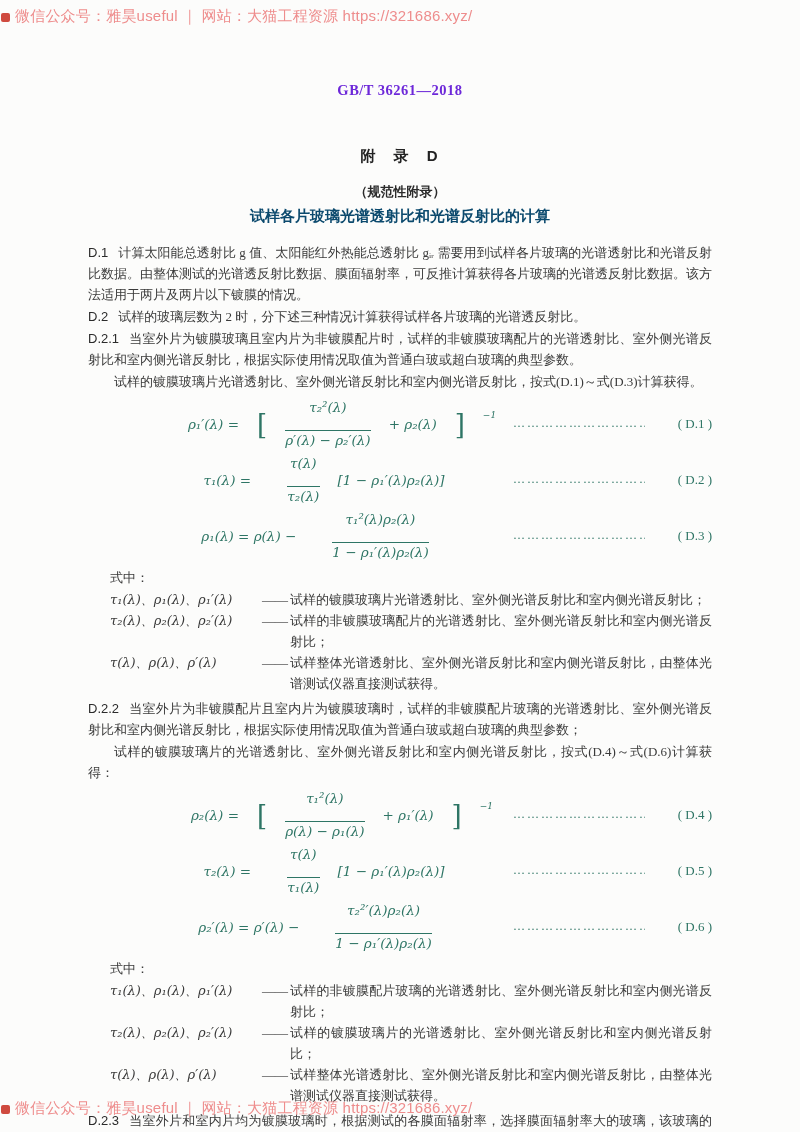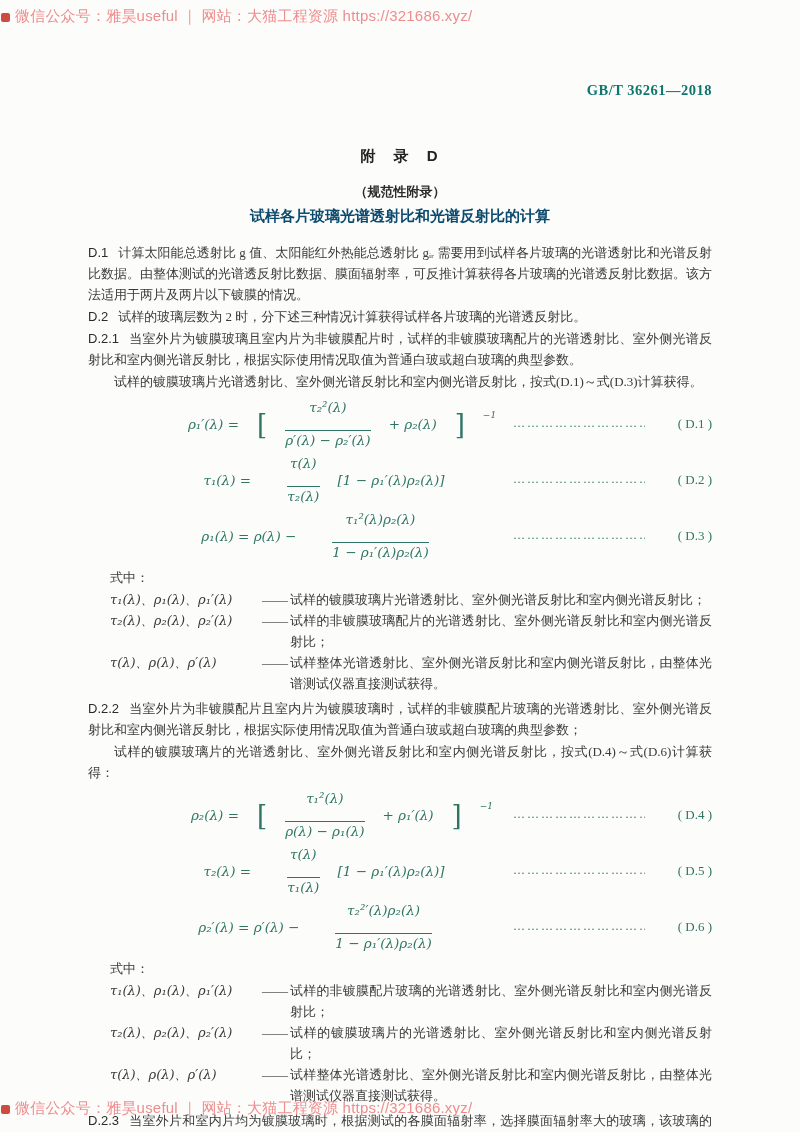--- a/index.html
+++ b/index.html
@@ -12,22 +12,22 @@
   .content { margin:0 88px; }
 
   .wm { position:absolute; left:1px; width:100%; text-align:left;
         font-family:"Liberation Sans","DejaVu Sans",sans-serif;
         font-size:15px; color:#ee8d8d; letter-spacing:.2px; }
   .wm-top { top:7px; }
   .wm-bottom { bottom:14px; }
   .wm-icon { display:inline-block; width:9px; height:9px; background:#cf4a3f;
              border-radius:2px; vertical-align:-1px; margin-right:5px; }
 
-  .doc-number { padding-top:82px; text-align:right; font-size:14.5px;
-                font-weight:bold; color:#0f766e; letter-spacing:.5px; }
+  .doc-number { padding-top:82px; text-align:center; font-size:14.5px;
+                font-weight:bold; color:#6d28d9; letter-spacing:.5px; }
 
   .appendix { margin-top:48px; text-align:center; font-size:15px; font-weight:bold;
               color:#222; font-family:"Liberation Sans","DejaVu Sans",sans-serif;
               word-spacing:10px; letter-spacing:2px; }
   .appendix-sub { margin-top:17px; text-align:center; font-size:13px; font-weight:bold;
                   color:#2b2b2b; font-family:"Liberation Sans","DejaVu Sans",sans-serif; }
   .appendix-name { margin-top:6px; text-align:center; font-size:15px; font-weight:bold;
                    color:#0c4a6e; font-family:"Liberation Sans","DejaVu Sans",sans-serif; }
 
   .body-text { margin-top:16px; }

